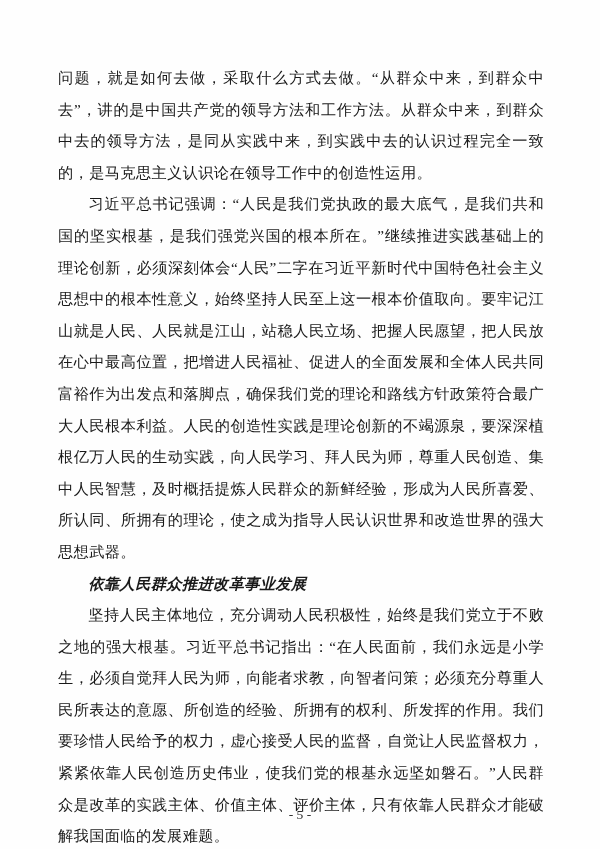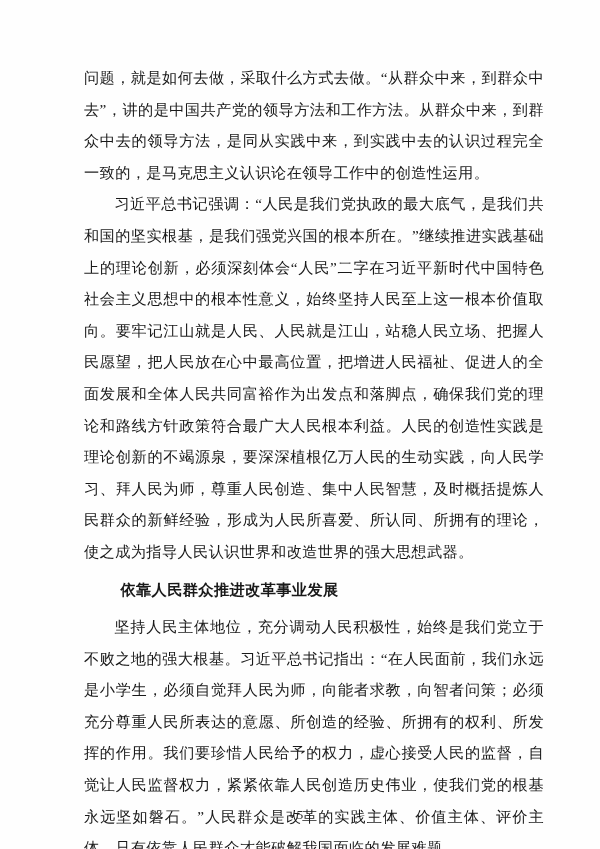--- a/index.html
+++ b/index.html
@@ -12,45 +12,46 @@
     background: #ffffff;
     font-family: "Liberation Serif", "DejaVu Serif", serif;
     color: #1b1b1b;
     overflow: hidden;
   }
   .page {
     position: relative;
     box-sizing: border-box;
     width: 600px;
     height: 849px;
-    padding: 62px 56px 40px 84px;
+    padding: 62px 56px 40px 58px;
     background: #fefefe;
   }
   .page-body {
     font-size: 15.2px;
     line-height: 31.6px;
     text-align: justify;
     text-justify: inter-ideograph;
     letter-spacing: 0.4px;
     color: #191919;
   }
   .para {
     margin: 0;
     text-indent: 2em;
   }
   .para.flush {
     text-indent: 0;
   }
   .heading {
-    margin: 6px;
+    margin: 0;
     font-weight: bold;
     text-indent: 2em;
     font-size: 15.2px;
     line-height: 31.6px;
     letter-spacing: 0.4px;
+    font-style: italic;
   }
   .footer {
     position: absolute;
     left: 0;
     right: 0;
     bottom: 26px;
     text-align: center;
     font-size: 13.5px;
     color: #2b2b2b;
     font-family: "Liberation Serif", "DejaVu Serif", serif;

